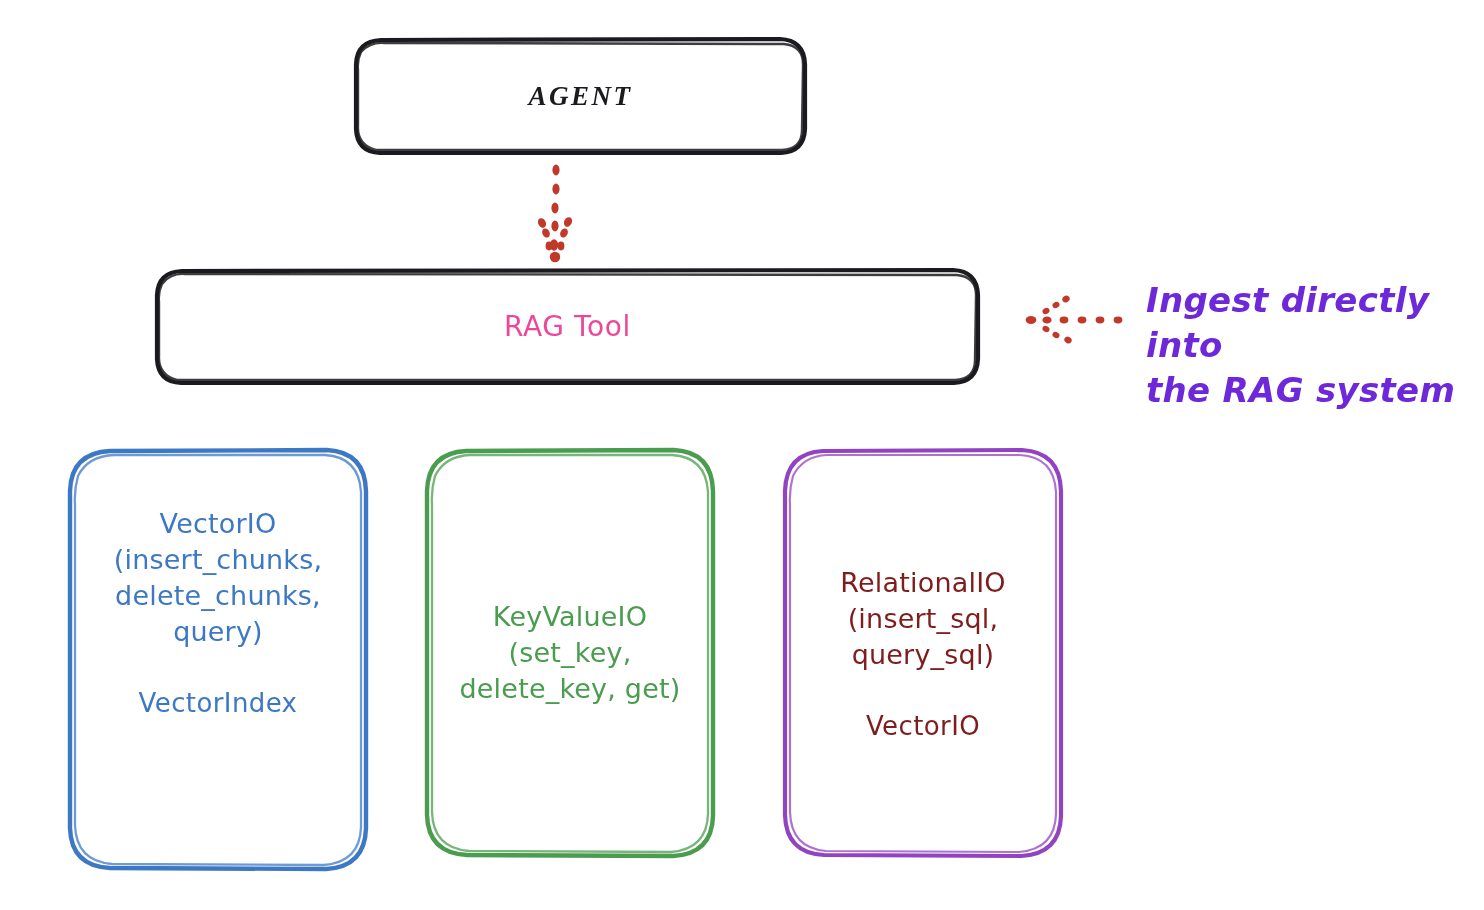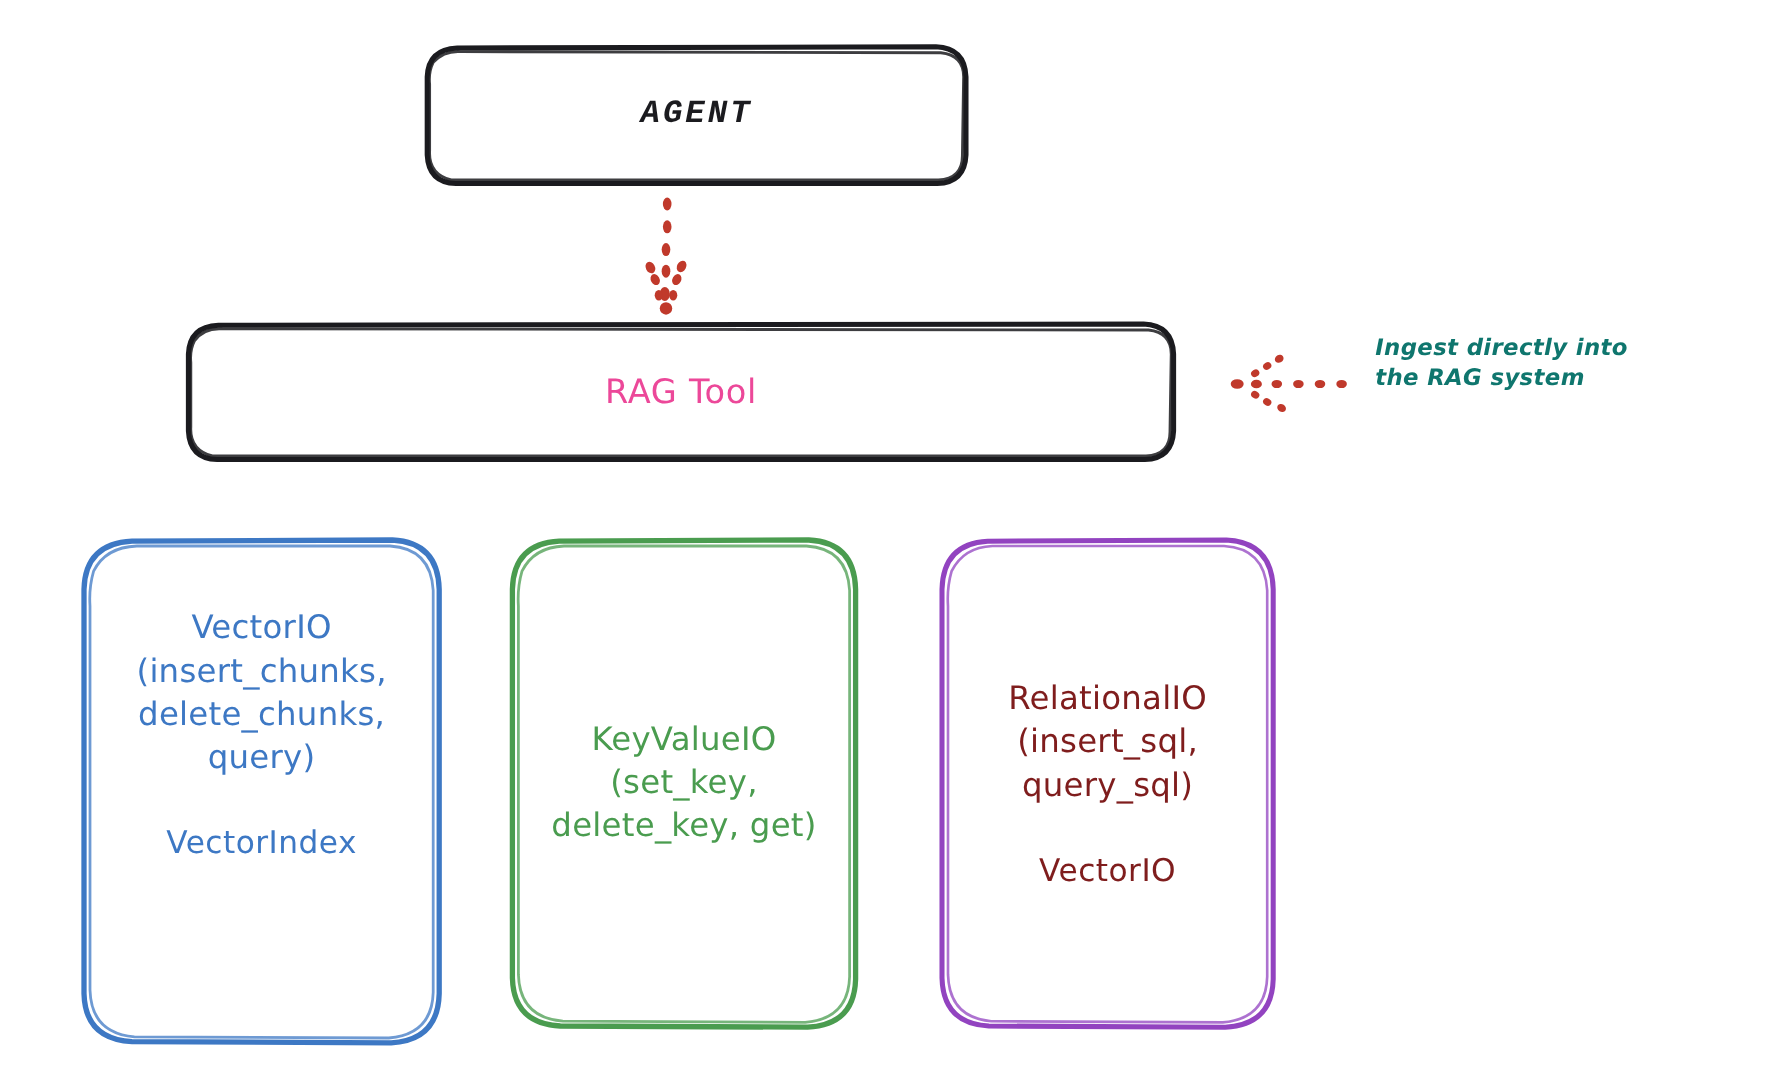--- a/index.html
+++ b/index.html
@@ -38,21 +38,21 @@
   }
 
   
   #agent-node {
     left: 356px;
     top: 39px;
     width: 449px;
     height: 114px;
   }
   #agent-node .node-label {
-    font-family: Liberation Mono, monospace;
+    font-family: Liberation Serif, serif;
     font-style: italic;
     font-weight: 700;
     font-size: 27px;
     letter-spacing: 2.5px;
     color: #1b1b1f;
   }
 
   
   #rag-tool-node {
     left: 157px;
@@ -123,24 +123,24 @@
   
   #ingest-annotation {
     position: absolute;
     left: 1146px;
     top: 278px;
     width: 330px;
     text-align: left;
     font-family: "DejaVu Sans", sans-serif;
     font-style: italic;
     font-weight: 700;
-    font-size: 19px;
+    font-size: 34px;
     line-height: 1.32;
     letter-spacing: 0.3px;
-    color: #0f766e;
+    color: #6d28d9;
     white-space: pre-line;
   }
 </style>
 </head>
 <body>
 
 <svg id="canvas" viewBox="0 0 1484 910" xmlns="http://www.w3.org/2000/svg">
 
   <g>
     <path d="M381,40 L780,39 Q804,40 805,64 L805,129 Q804,152 781,153 L380,153 Q357,152 356,129 L356,64 Q357,41 381,40" fill="#ffffff" stroke="#1b1b1f" stroke-width="4.2" stroke-linecap="round" stroke-linejoin="round"></path>

